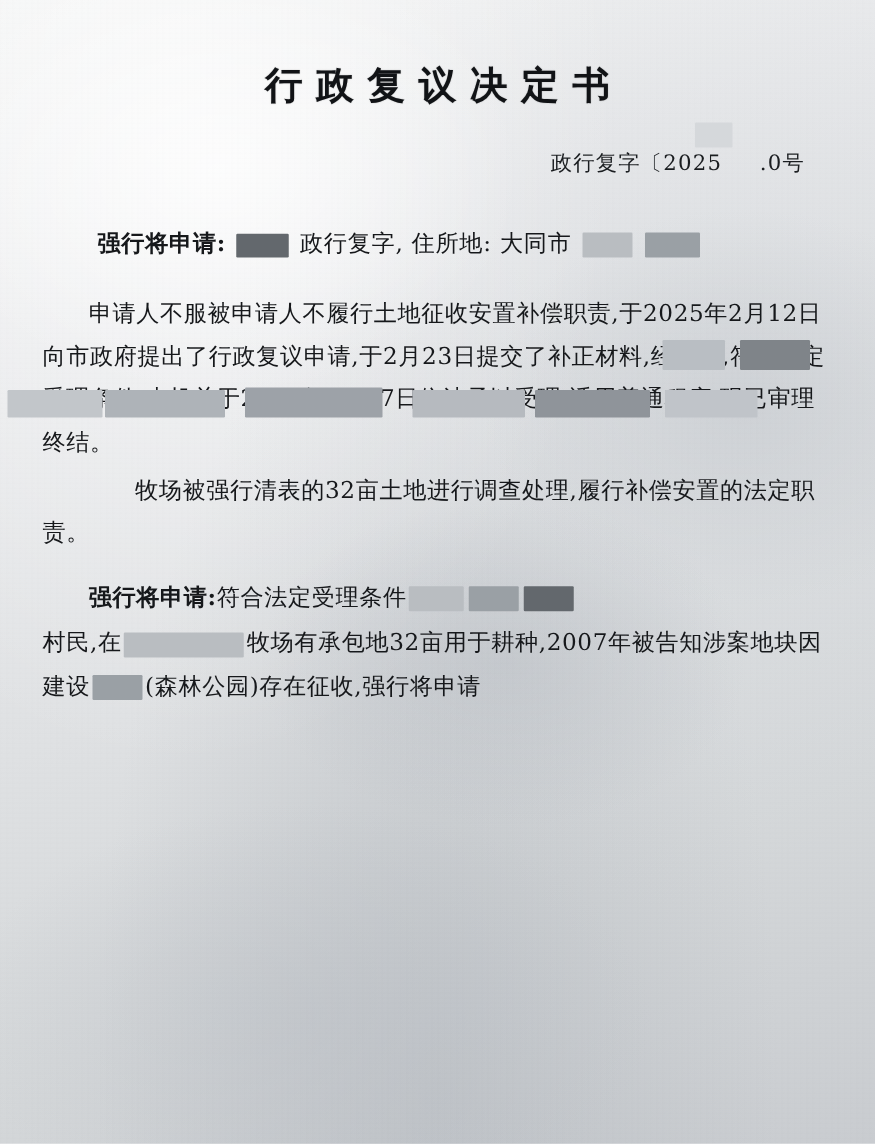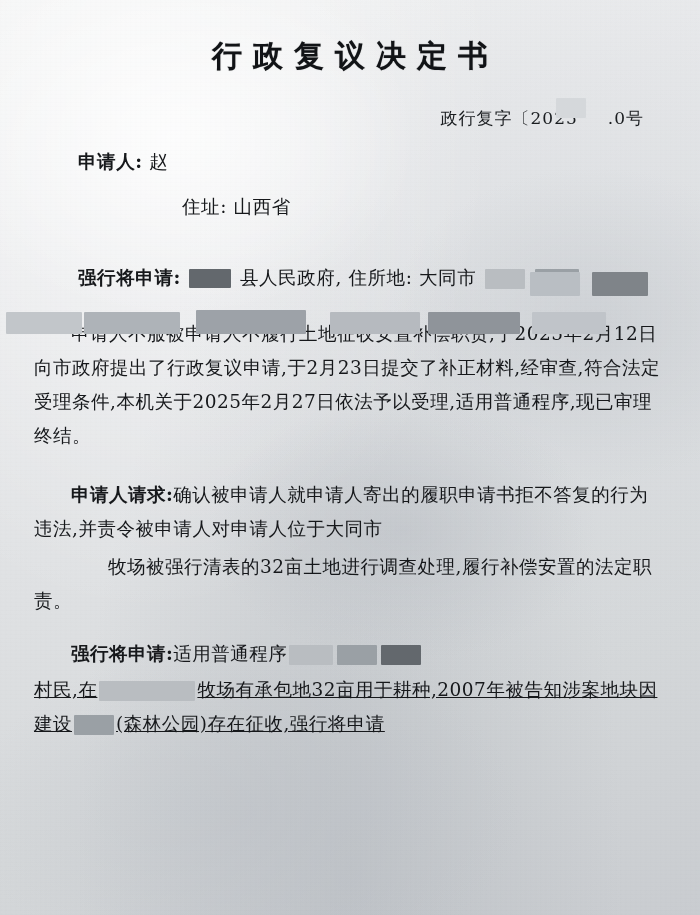--- a/index.html
+++ b/index.html
@@ -57,21 +57,21 @@
     pointer-events: none;
     opacity: .35;
     background-image:
       repeating-linear-gradient(0deg, rgba(0,0,0,0.020) 0px, rgba(0,0,0,0) 2px, rgba(0,0,0,0) 4px),
       repeating-linear-gradient(90deg, rgba(0,0,0,0.016) 0px, rgba(0,0,0,0) 3px, rgba(0,0,0,0) 5px);
   }
 
   .doc {
     position: relative;
     z-index: 3;
-    padding: 4px 34px;
+    padding: 16px 34px;
     color: #15171a;
   }
 
   .title {
     text-align: center;
     font-size: 30px;
     font-weight: bold;
     letter-spacing: 11px;
     padding-top: 32px;
     padding-left: 11px;
@@ -108,21 +108,21 @@
   .bold { font-weight: bold; }
 
   .row-applicant { margin-top: 16px; padding-left: 44px; }
   .row-address   { margin-top: 12px; padding-left: 148px; }
   .row-respondent{ margin-top: 38px; padding-left: 44px; }
 
   .body-1 { margin-top: 22px; text-indent: 2em; }
   .body-2 { margin-top: 24px; text-indent: 2em; }
   .body-3 { margin-top: 4px; text-indent: 4em; }
   .body-4 { margin-top: 18px; text-indent: 2em; }
-  .body-5 { margin-top: 2px; text-decoration: underline; }
+  .body-5 { margin-top: 2px; }
 
   
   .redact {
     display: inline-block;
     vertical-align: middle;
     background: #7f8489;
     border-radius: 1px;
     margin: 0 2px;
   }
   .redact.light { background: #b9bdc1; }
@@ -147,52 +147,41 @@
   <div class="grain"></div>
 
   <div class="doc">
 
     <div class="title">行政复议决定书</div>
 
     <div class="docnum">
       <span>政行复字〔2025</span><span class="gap"></span><span>.0号</span>
     </div>
 
-    <div class="line row-applicant">
-      <span class="bold">申请人:</span>
-      <span>赵</span>
-    </div>
 
-    <div class="line row-address">
-      <span>住址:</span>
-      <span>山西省</span>
-    </div>
 
     <div class="line row-respondent">
       <span class="bold">强行将申请:</span>
       <span class="redact dark" style="width:42px;height:19px;"></span>
-      <span>县人民政府,</span>
+      <span>政行复字,</span>
       <span>住所地:</span>
       <span>大同市</span>
       <span class="redact light" style="width:40px;height:20px;"></span>
       <span class="redact mid" style="width:44px;height:20px;"></span>
     </div>
 
     <div class="para body-1">申请人不服被申请人不履行土地征收安置补偿职责,于2025年2月12日向市政府提出了行政复议申请,于2月23日提交了补正材料,经审查,符合法定受理条件,本机关于2025年2月27日依法予以受理,适用普通程序,现已审理终结。</div>
 
-    <div class="para body-2">
-      <span class="bold">申请人请求:</span><span>确认被申请人就申请人寄出的履职申请书拒不答复的行为违法,并责令被申请人对申请人位于大同市</span>
-    </div>
 
     <div class="para body-3">
       <span>牧场被强行清表的32亩土地进行调查处理,履行补偿安置的法定职责。</span>
     </div>
 
     <div class="para body-4">
-      <span class="bold">强行将申请:</span><span>适用普通程序</span><span class="redact light" style="width:44px;height:20px;"></span><span class="redact mid" style="width:40px;height:20px;"></span><span class="redact dark" style="width:40px;height:20px;"></span>
+      <span class="bold">强行将申请:</span><span>符合法定受理条件</span><span class="redact light" style="width:44px;height:20px;"></span><span class="redact mid" style="width:40px;height:20px;"></span><span class="redact dark" style="width:40px;height:20px;"></span>
     </div>
 
     <div class="para body-5">
       <span>村民,在</span><span class="redact light" style="width:96px;height:20px;"></span><span>牧场有承包地32亩用于耕种,2007年被告知涉案地块因建设</span><span class="redact mid" style="width:40px;height:20px;"></span><span>(森林公园)存在征收,强行将申请</span>
     </div>
 
   </div>
 
   <div class="redact-strip" style="left:6px;top:312px;width:76px;height:22px;background:#c2c6ca;"></div>
   <div class="redact-strip" style="left:84px;top:312px;width:96px;height:22px;background:#aeb3b8;"></div>

